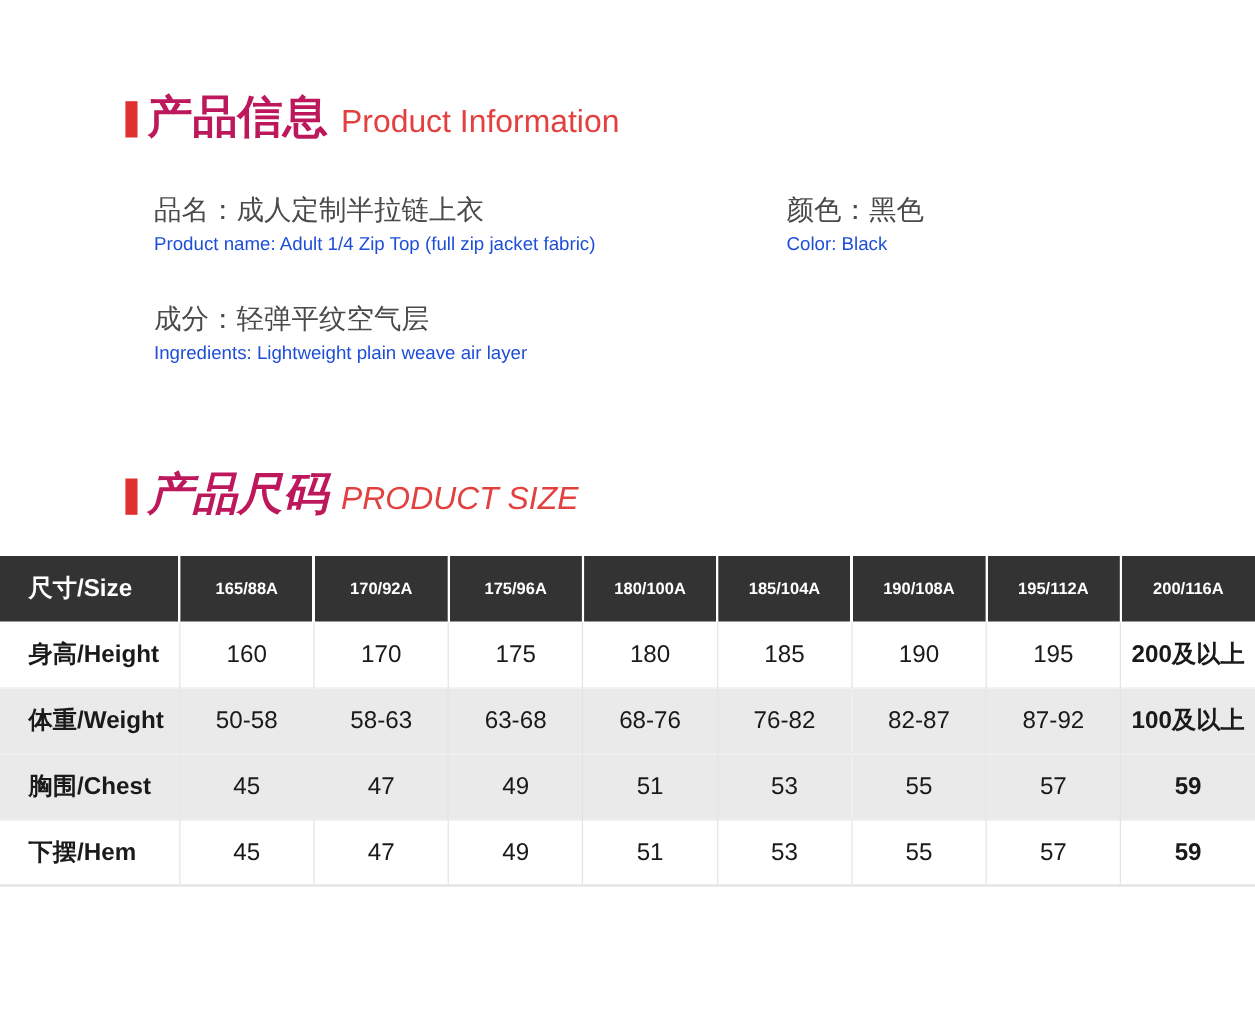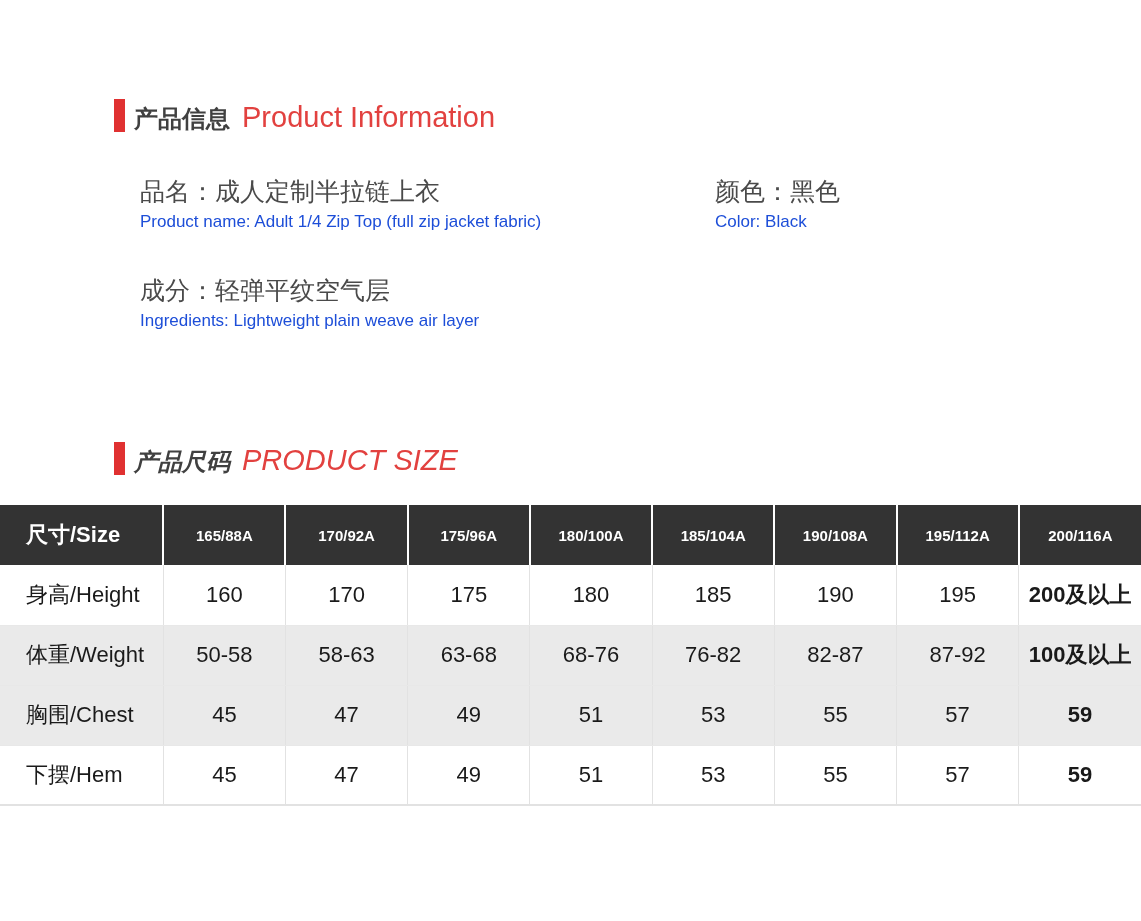--- a/index.html
+++ b/index.html
@@ -26,26 +26,25 @@
     display: inline-block;
     width: 11px;
     height: 33px;
     background: #e03131;
     margin-right: 9px;
     position: relative;
     top: 5px;
     flex: 0 0 auto;
   }
   .heading-cn {
-    font-size: 24px;
+    font-size: 41px;
     font-weight: bold;
     letter-spacing: 0px;
-    color: #404040;
-    white-space: nowrap;
-    margin-top: 24px;
+    color: #be185d;
+    white-space: nowrap;
   }
   .heading-en {
     font-size: 29px;
     font-weight: 400;
     color: #e2413f;
     margin-left: 12px;
     white-space: nowrap;
   }
 
   #heading-info { position: absolute; left: 114px; top: 79px; }
@@ -123,21 +122,21 @@
   table.size-table td.row-label {
     text-align: left;
     padding-left: 26px;
     font-size: 22px;
   }
   table.size-table thead th.row-label {
     padding-left: 26px;
   }
   table.size-table tbody td.row-label {
     color: #1a1a1a;
-    font-weight: 400;
+    font-weight: 700;
   }
   col.c-label { width: 163px; }
   col.c-data  { width: 122px; }
 </style>
 </head>
 <body>
 
 <div class="section-heading" id="heading-info">
   <span class="heading-bar"></span>
   <span class="heading-cn">产品信息</span>

